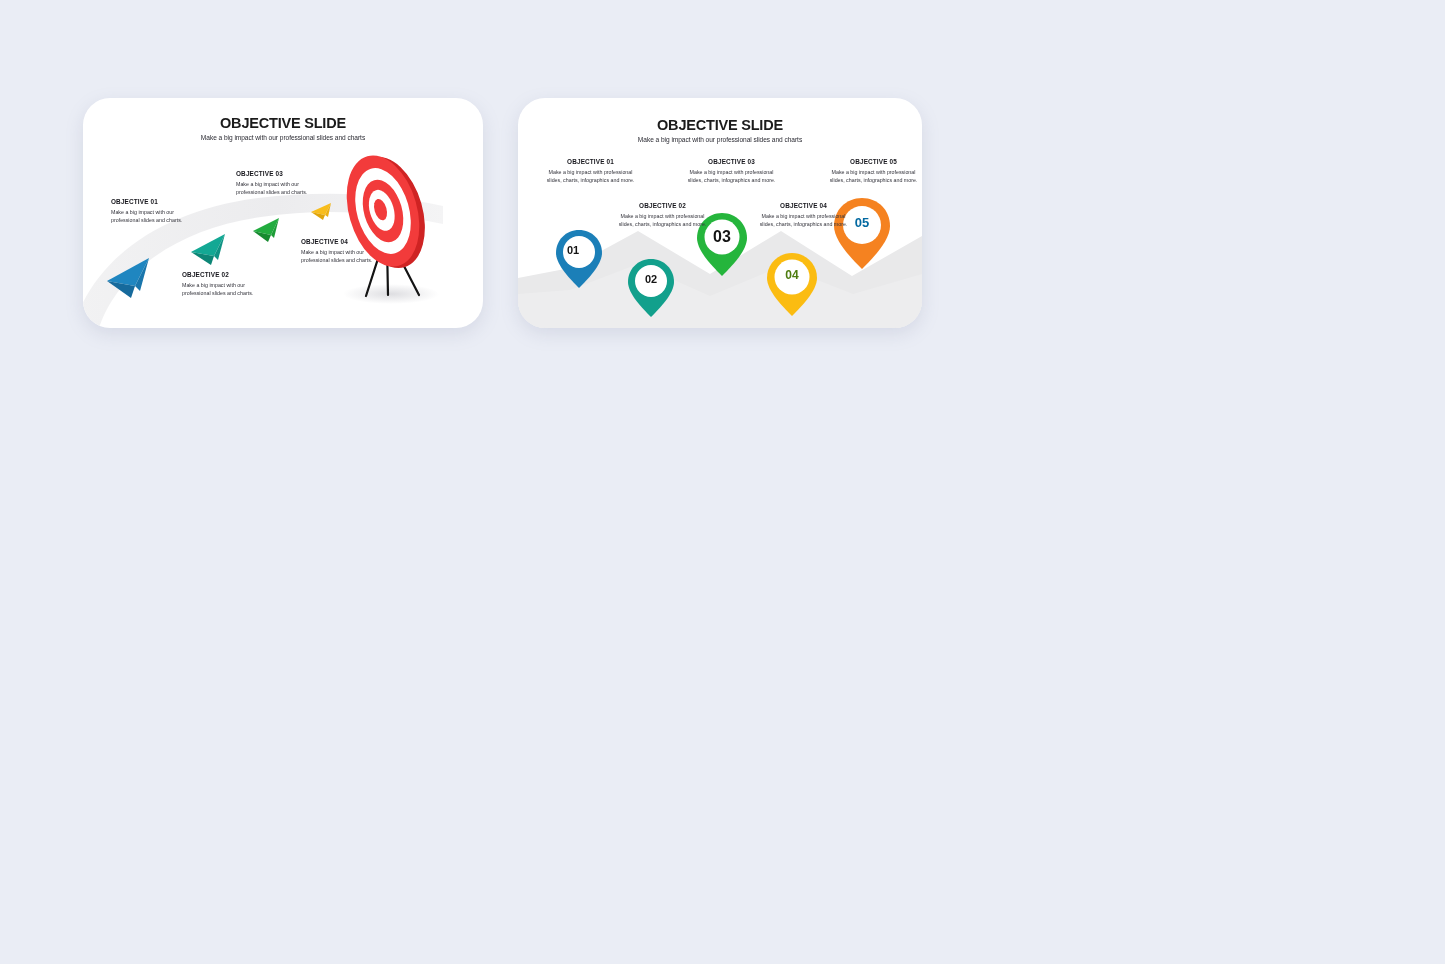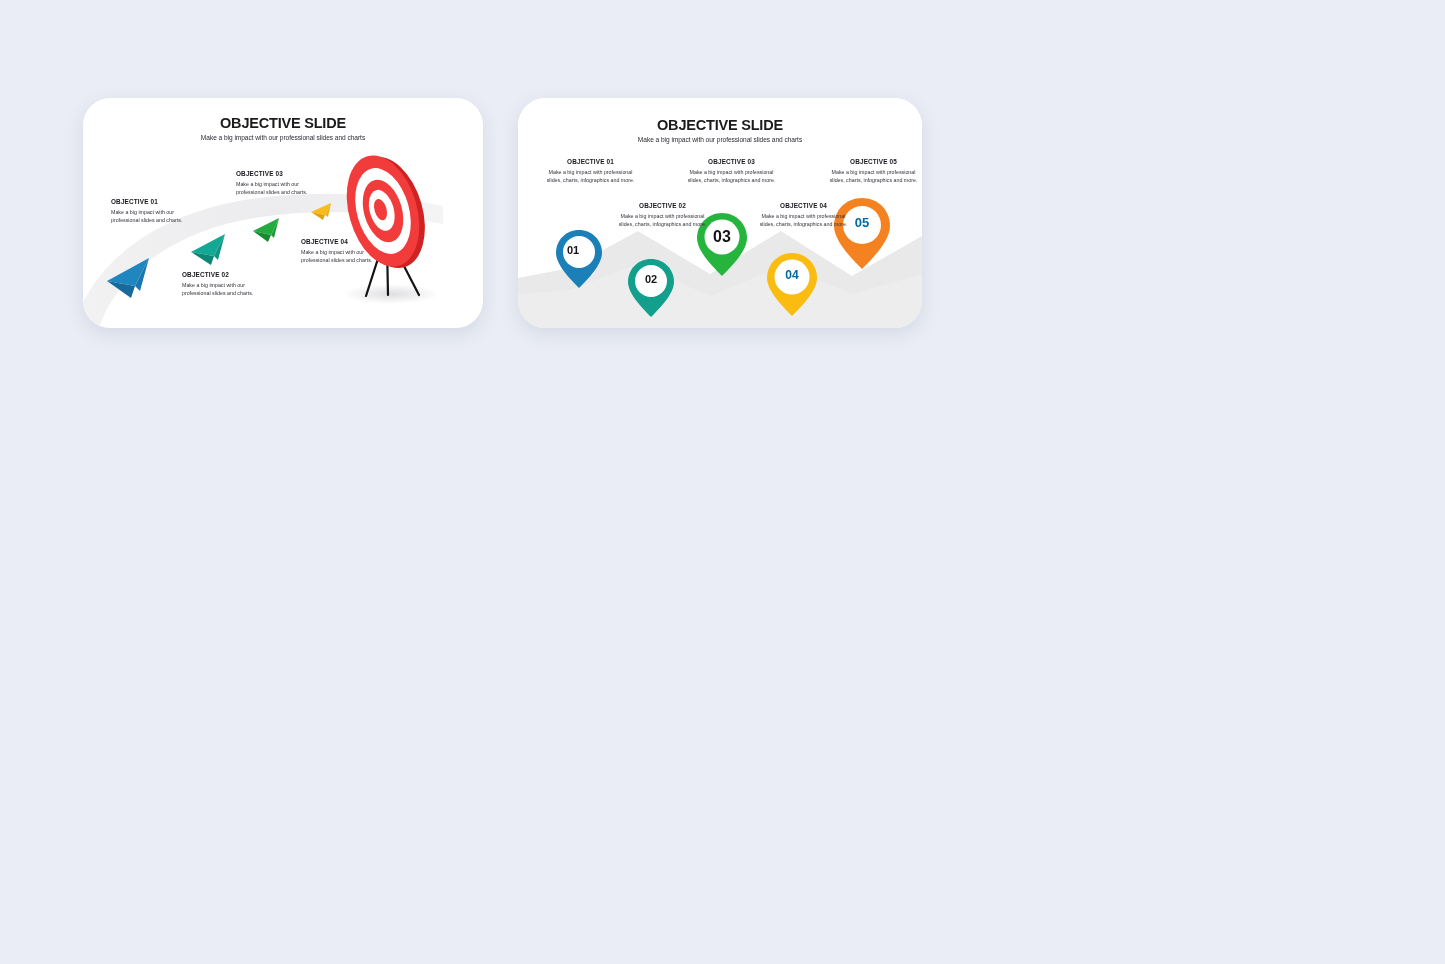--- a/index.html
+++ b/index.html
@@ -270,18 +270,18 @@
         <p class="obj-body">Make a big impact with professional slides, charts, infographics and more.</p>
       </div>
       <div class="obj-block r5">
         <p class="obj-head">OBJECTIVE 05</p>
         <p class="obj-body">Make a big impact with professional slides, charts, infographics and more.</p>
       </div>
 
       <div style="position:absolute;left:49px;top:146px;width:24px;text-align:left;font-size:11px;font-weight:bold;color:#141414;">01</div>
       <div style="position:absolute;left:121px;top:175px;width:24px;text-align:center;font-size:11px;font-weight:bold;color:#141414;">02</div>
       <div style="position:absolute;left:191px;top:130px;width:26px;text-align:center;font-size:16px;font-weight:bold;color:#141414;">03</div>
-      <div style="position:absolute;left:261px;top:170px;width:26px;text-align:center;font-size:12px;font-weight:bold;color:#0369a1;">04</div>
+      <div style="position:absolute;left:261px;top:170px;width:26px;text-align:center;font-size:12px;font-weight:bold;color:#4d7c0f;">04</div>
       <div style="position:absolute;left:330px;top:117px;width:28px;text-align:center;font-size:13px;font-weight:bold;color:#0369a1;">05</div>
     </div>
   </div>
 
 </div>
 
 </body></html>

